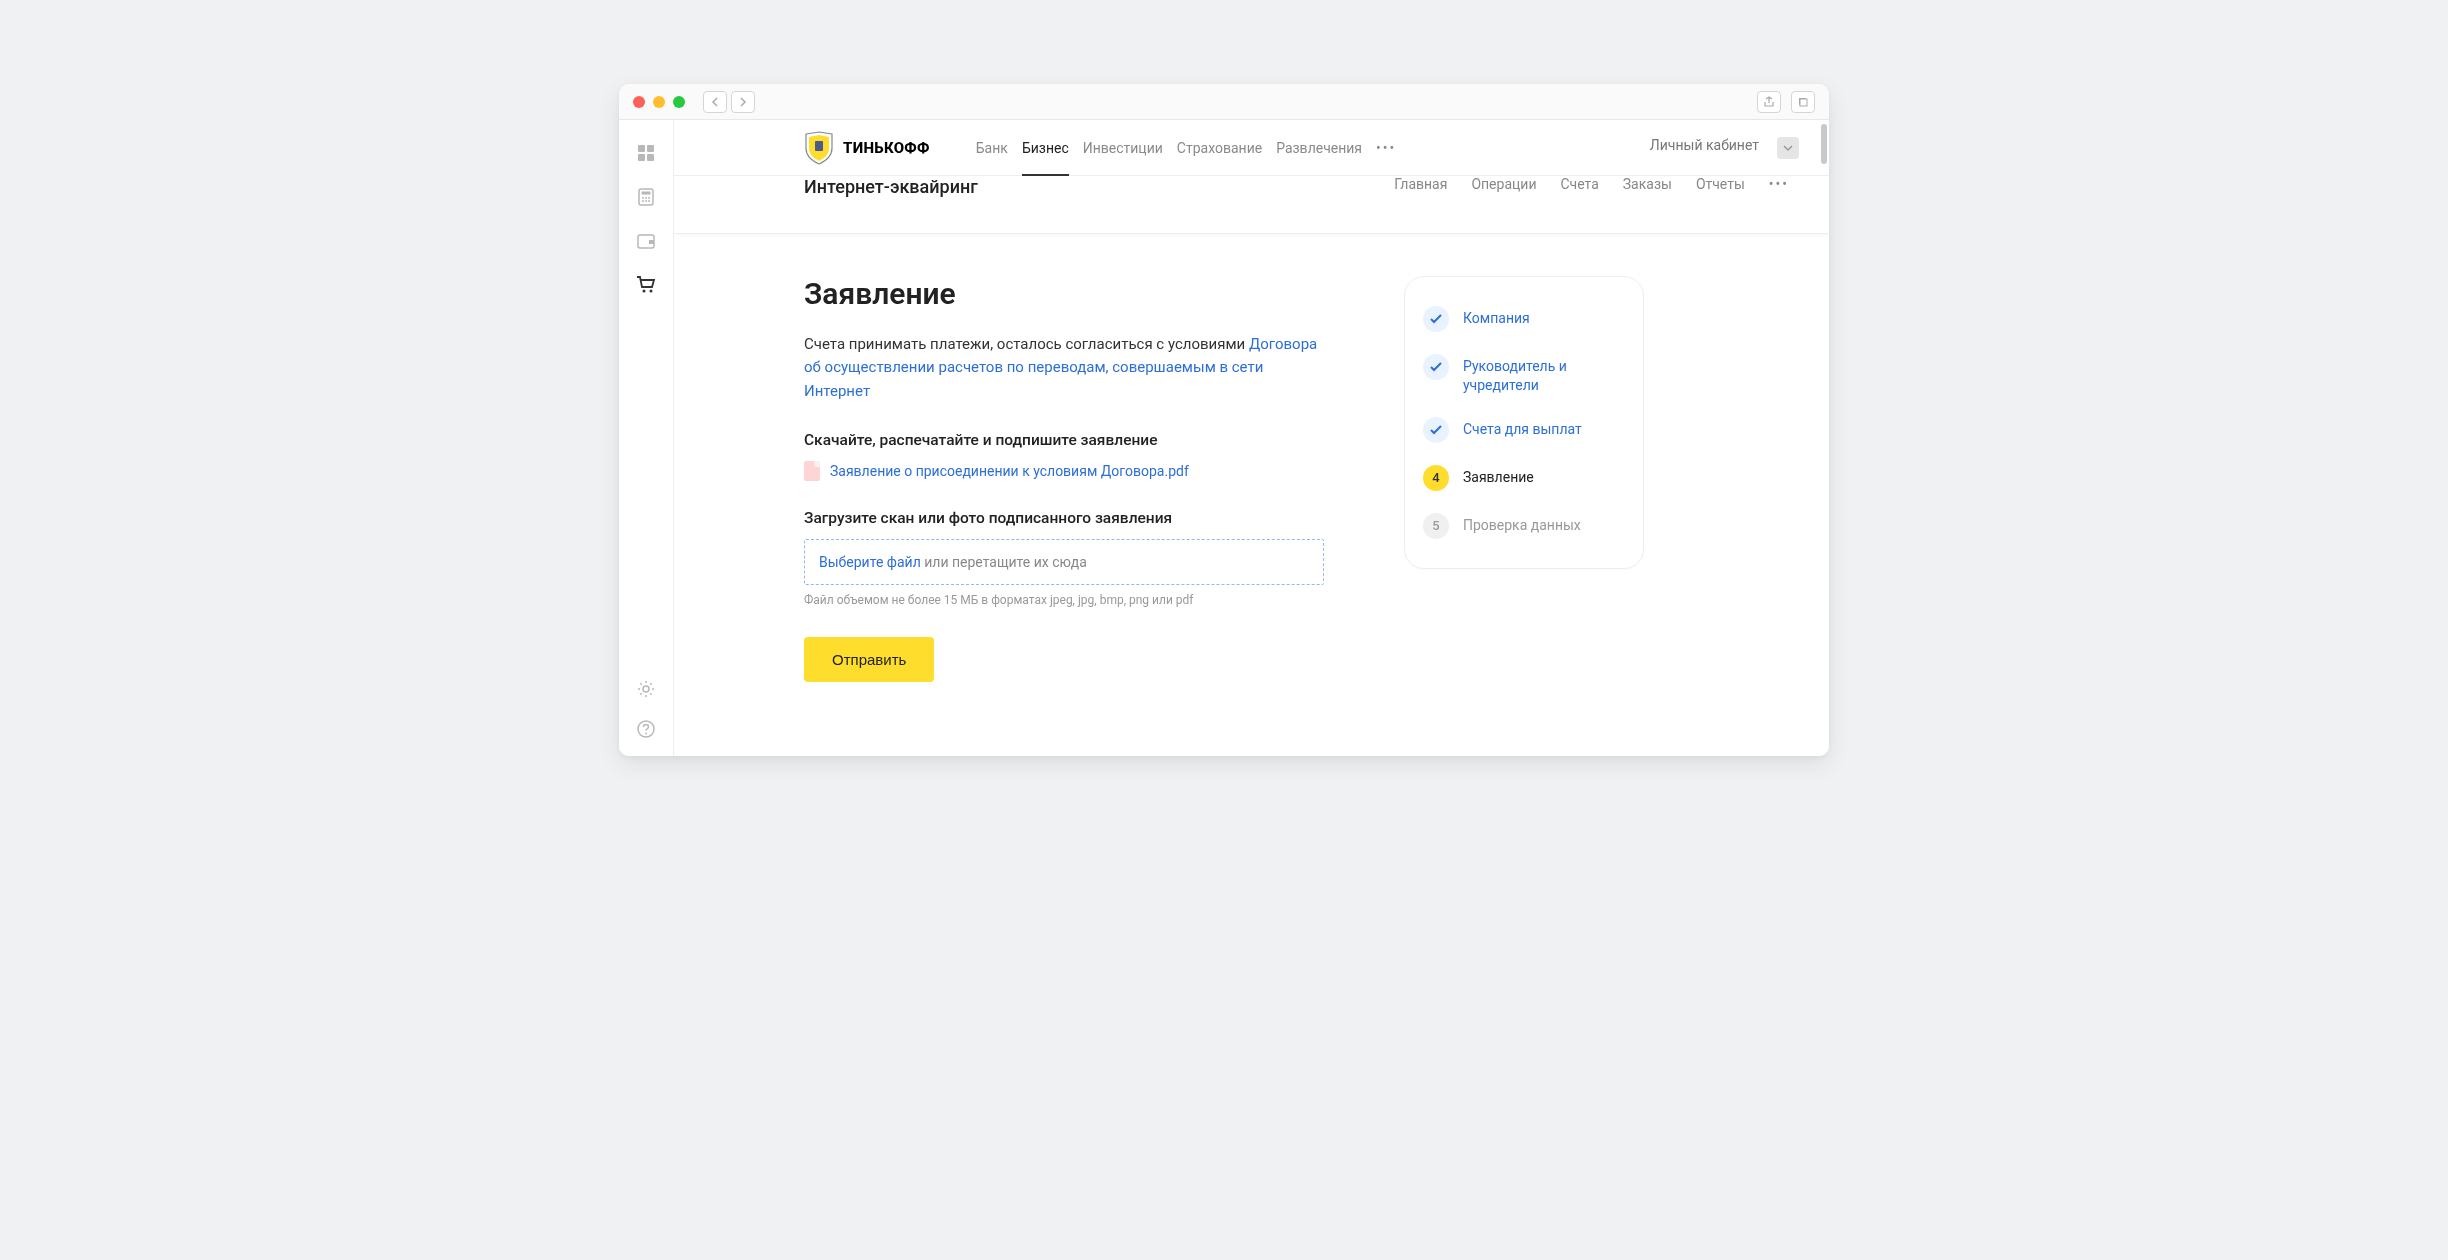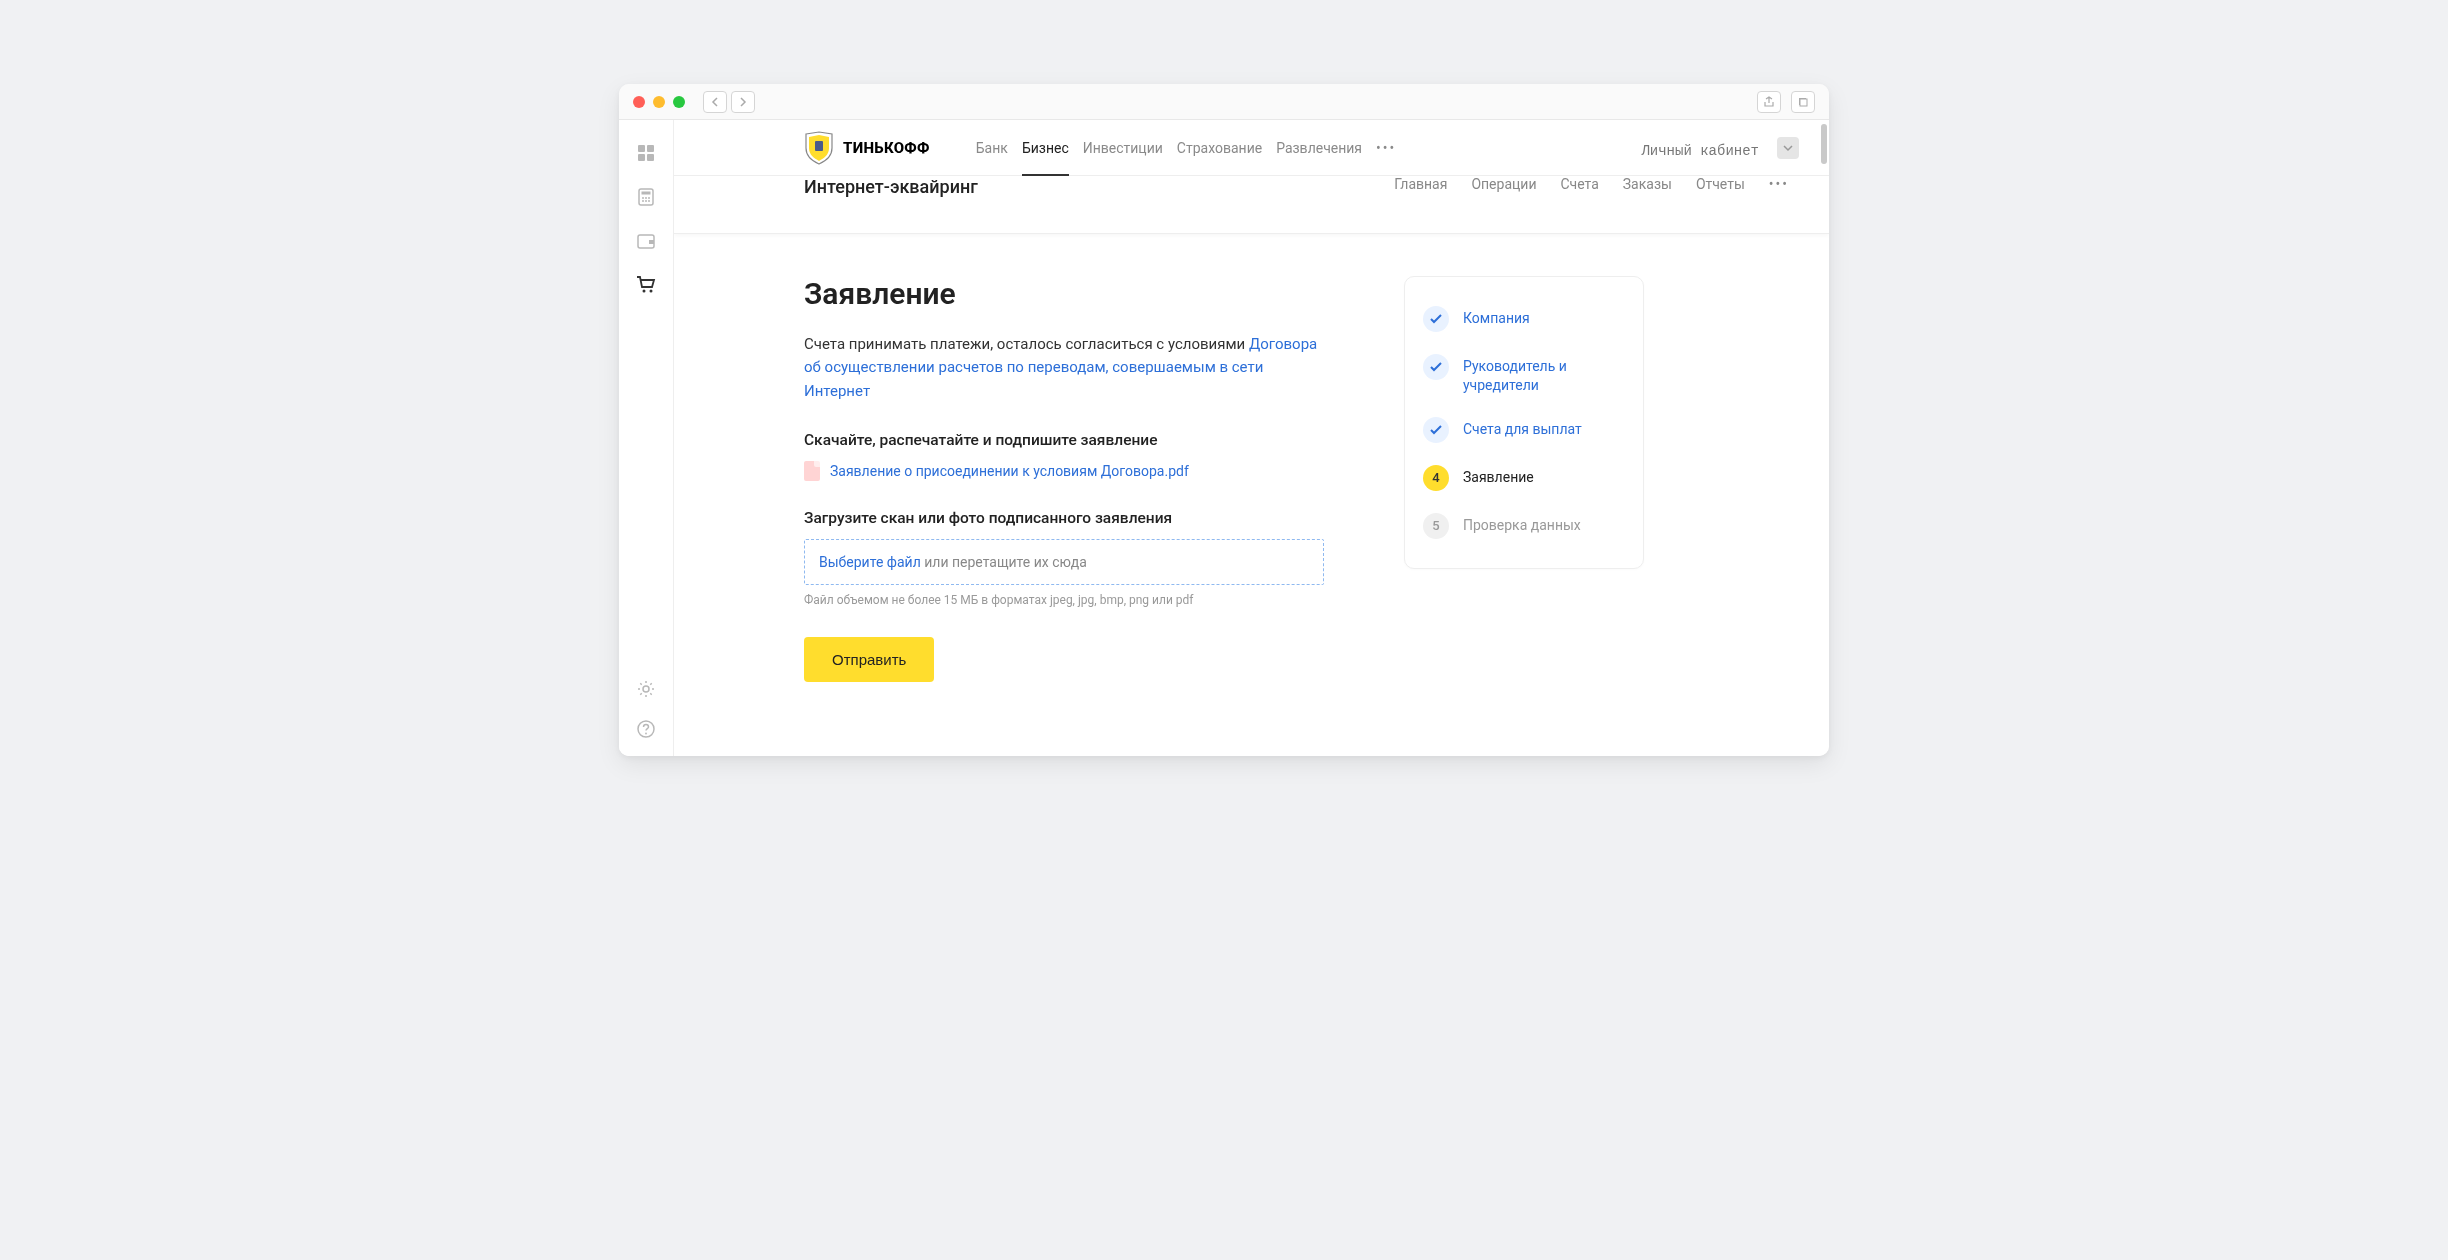--- a/index.html
+++ b/index.html
@@ -69,21 +69,21 @@
   .logo-shield{
     width:30px;height:34px;position:relative;
   }
   .logo-text{font-weight:800;font-size:15px;letter-spacing:0.3px;}
   .topnav-links{display:flex;gap:14px;font-size:14px;color:#8a8a8a;align-items:center;}
   .topnav-links .tl{cursor:pointer;padding:19px 0;position:relative;}
   .topnav-links .tl.active{color:#222;font-weight:400;}
   .topnav-links .tl.active::after{
     content:"";position:absolute;left:0;right:0;bottom:-1px;height:2px;background:#333;
   }
-  .topnav-right{margin-left:auto;margin-right:30px;display:flex;align-items:flex-end;gap:18px;font-family:Liberation Mono, monospace;}
+  .topnav-right{margin-left:auto;margin-right:30px;display:flex;align-items:flex-start;gap:18px;}
   .acct-link{font-size:14px;color:#777;cursor:pointer;}
   .acct-badge{width:22px;height:22px;border-radius:4px;background:#e5e5e5;display:flex;align-items:center;justify-content:center;color:#999;}
 
   .subnav{
     display:flex;align-items:flex-start;padding:0 0 0 130px;height:58px;
     border-bottom:1px solid #eee; box-shadow: 0 2px 4px rgba(0,0,0,0.03);
   }
   .sub-title{font-size:18px;font-weight:500;color:#222;}
   .subnav-links{margin-left:auto;margin-right:40px;display:flex;gap:24px;font-size:14px;color:#888;align-items:center;}
   .subnav-links span{cursor:pointer;}
@@ -103,21 +103,21 @@
     font-size:14px;color:#888;cursor:pointer;
   }
   .dropzone .pick{color:#2d6fd8;}
   .hint{font-size:12px;color:#9a9a9a;margin-top:8px;}
   .submit{
     margin-top:30px;background:#ffdd2d;border:none;padding:14px 28px;
     font-size:15px;border-radius:4px;cursor:pointer;color:#222;
   }
 
   .stepper{
-    width:240px;border:1px solid #eee;border-radius:10px;padding:18px 18px;
+    width:240px;border:1px solid #eee;border-radius:20px;padding:18px 18px;
     background:#fff; align-self:flex-start; box-shadow:0 1px 3px rgba(0,0,0,0.02);
   }
   .step{display:flex;gap:14px;align-items:flex-start;padding:11px 0;}
   .step-ic{
     width:26px;height:26px;border-radius:50%;display:flex;align-items:center;justify-content:center;
     font-size:13px;font-weight:500;flex-shrink:0;
   }
   .step.done .step-ic{background:#e9f2ff;color:#2d6fd8;}
   .step.current .step-ic{background:#ffdd2d;color:#333;}
   .step.pending .step-ic{background:#f0f0f0;color:#999;}

